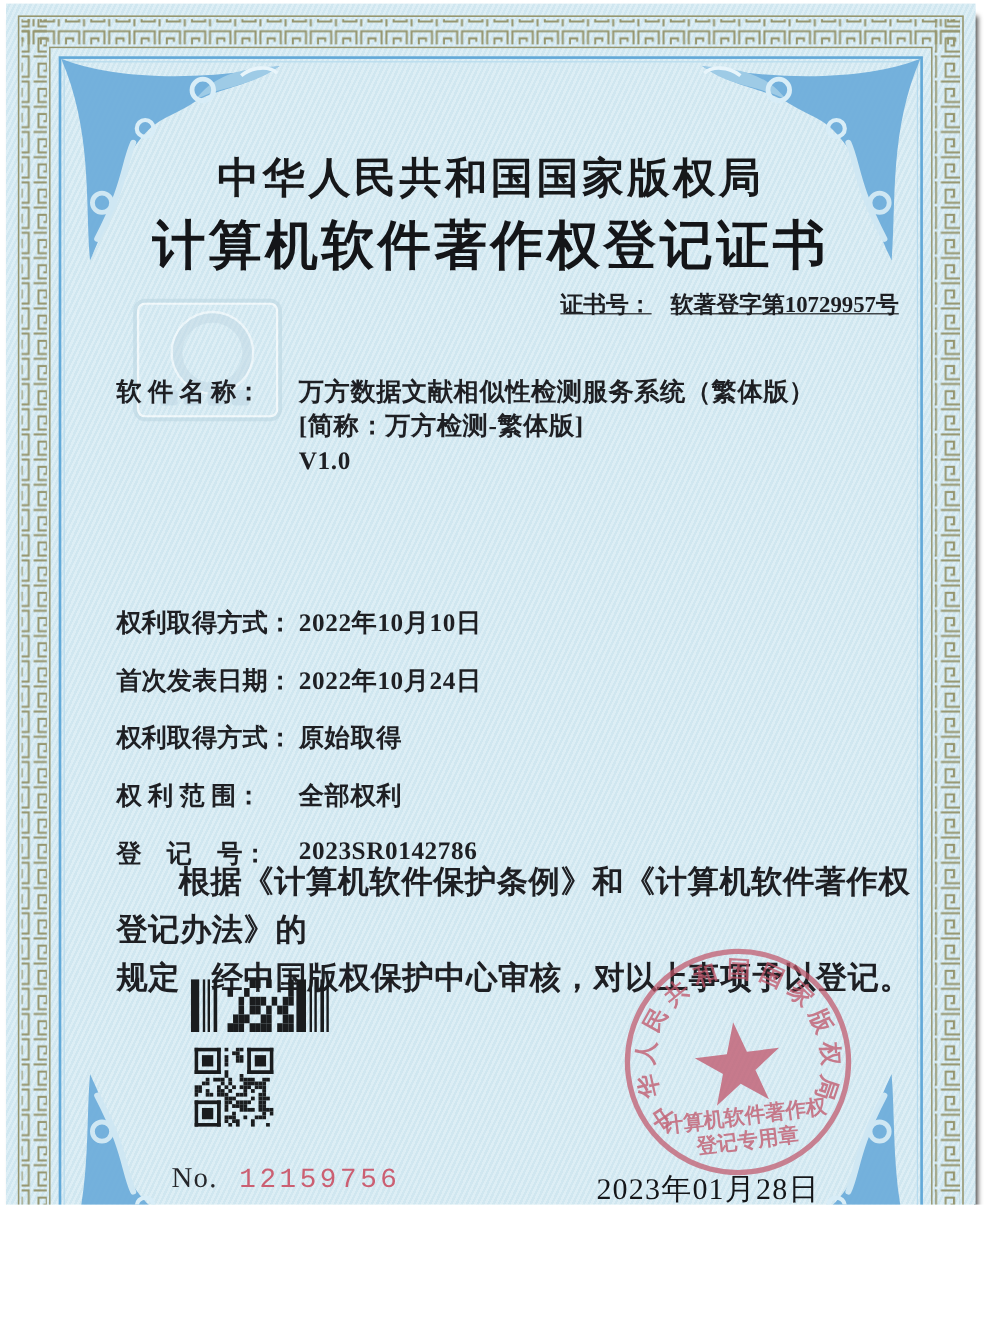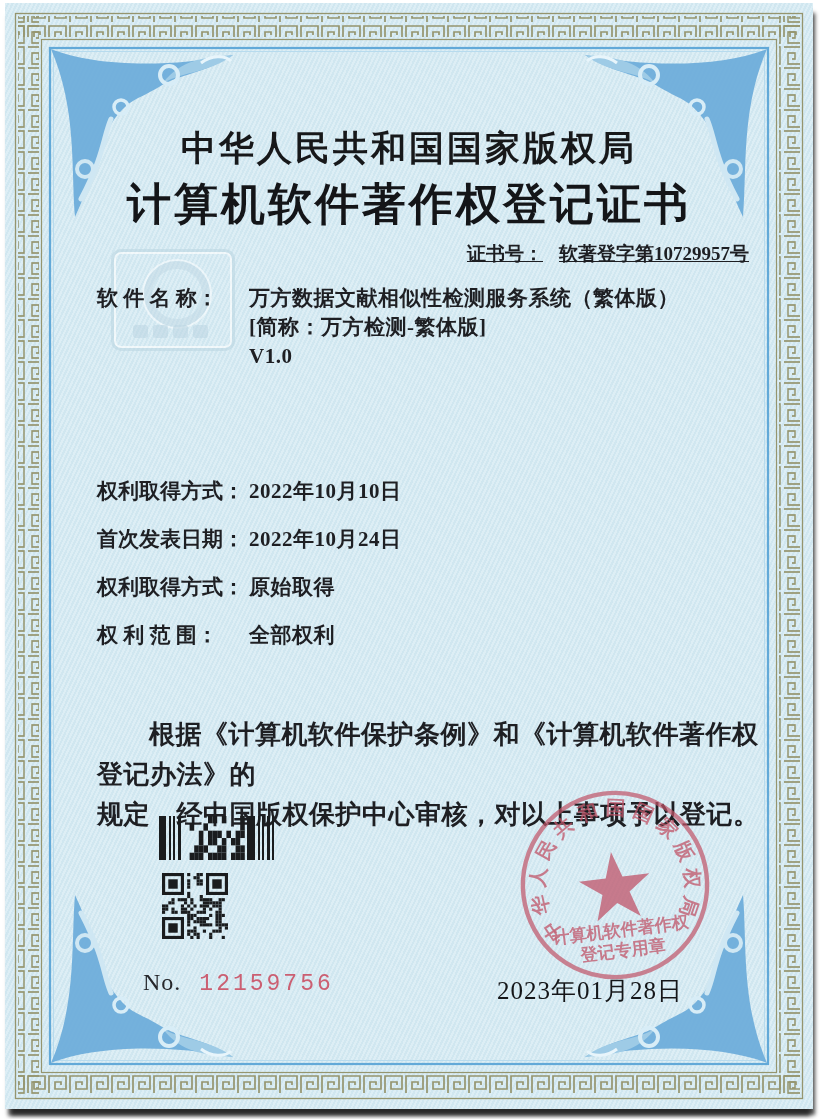--- a/index.html
+++ b/index.html
@@ -1,30 +1,30 @@
 <!DOCTYPE html>
 <html><head>
 <meta charset="utf-8">
 <style>
   html,body{margin:0;padding:0;}
   body{background:#ffffff;font-family:"Liberation Serif","DejaVu Serif",serif;}
-  .stage{position:relative;width:820px;height:1119px;background:#fff;overflow:hidden;}
+  .stage{position:relative;width:820px;height:1004px;background:#fff;overflow:hidden;}
   .paper{position:absolute;left:5px;top:3px;width:808px;height:1106px;background:#d7ebf3;
          box-shadow:4px 8px 4px -2px rgba(20,20,20,.75), 0 10px 4px -3px rgba(0,0,0,.6);}
   .texture{position:absolute;inset:0;pointer-events:none;
          background:repeating-linear-gradient(115deg,rgba(255,255,255,.16) 0 2px,rgba(120,175,200,.07) 2px 4px);}
   .border-svg{position:absolute;left:0;top:0;pointer-events:none;}
   
   .authority{position:absolute;left:0;top:122px;width:100%;text-align:center;
              font-size:35px;font-weight:700;letter-spacing:3px;color:#17181a;z-index:2;}
   .cert-title{position:absolute;left:0;top:172px;width:100%;text-align:center;
              font-size:44px;font-weight:700;letter-spacing:3px;color:#141518;z-index:2;}
   .cert-no{position:absolute;top:238px;right:64px;display:flex;gap:16px;
              font-size:19px;font-weight:700;color:#1d1e22;z-index:2;text-decoration:underline;}
-  .row{position:absolute;left:92px;display:flex;font-size:21px;font-weight:700;color:#1e1f23;z-index:2;}
+  .row{position:absolute;left:92px;display:flex;font-size:21px;font-weight:700;color:#1e1f23;z-index:2;margin-top:28px;}
   .row .lbl{width:152px;flex:0 0 152px;}
   .row .val{letter-spacing:.5px;}
   .multiline .val div{line-height:29px;}
   .statement{position:absolute;left:92px;top:712px;width:664px;font-size:26px;font-weight:700;
              color:#1e1f23;line-height:40px;letter-spacing:.5px;z-index:2;}
   .statement .st1{text-indent:2em;}
   
   .barcode{position:absolute;left:154px;top:813px;z-index:2;}
   .qrcode{position:absolute;left:157px;top:870px;z-index:2;}
   .serial{position:absolute;left:138px;top:966px;font-size:24px;color:#26272b;z-index:2;letter-spacing:1px;}
@@ -127,20 +127,24 @@
   <div class="row" style="top:570px">
     <span class="lbl">权利取得方式：</span>
     <span class="val">原始取得</span>
   </div>
 
   <div class="row" style="top:618px">
     <span class="lbl">权 利 范 围：</span>
     <span class="val">全部权利</span>
   </div>
 
+  <div class="row" style="top:666px">
+    <span class="lbl">登　记　号：</span>
+    <span class="val">2023SR0142786</span>
+  </div>
 
   <div class="statement">
     <div class="st1">根据《计算机软件保护条例》和《计算机软件著作权登记办法》的</div>
     <div class="st2">规定，经中国版权保护中心审核，对以上事项予以登记。</div>
   </div>
 
   <svg id="barcode-svg" class="barcode" width="118" height="44" viewBox="0 0 118 44">
         <rect x="0" y="0" width="7" height="44" fill="#1a1c1e"></rect>
         <rect x="10" y="0" width="2" height="44" fill="#1a1c1e"></rect>
         <rect x="14" y="0" width="2" height="44" fill="#1a1c1e"></rect>

